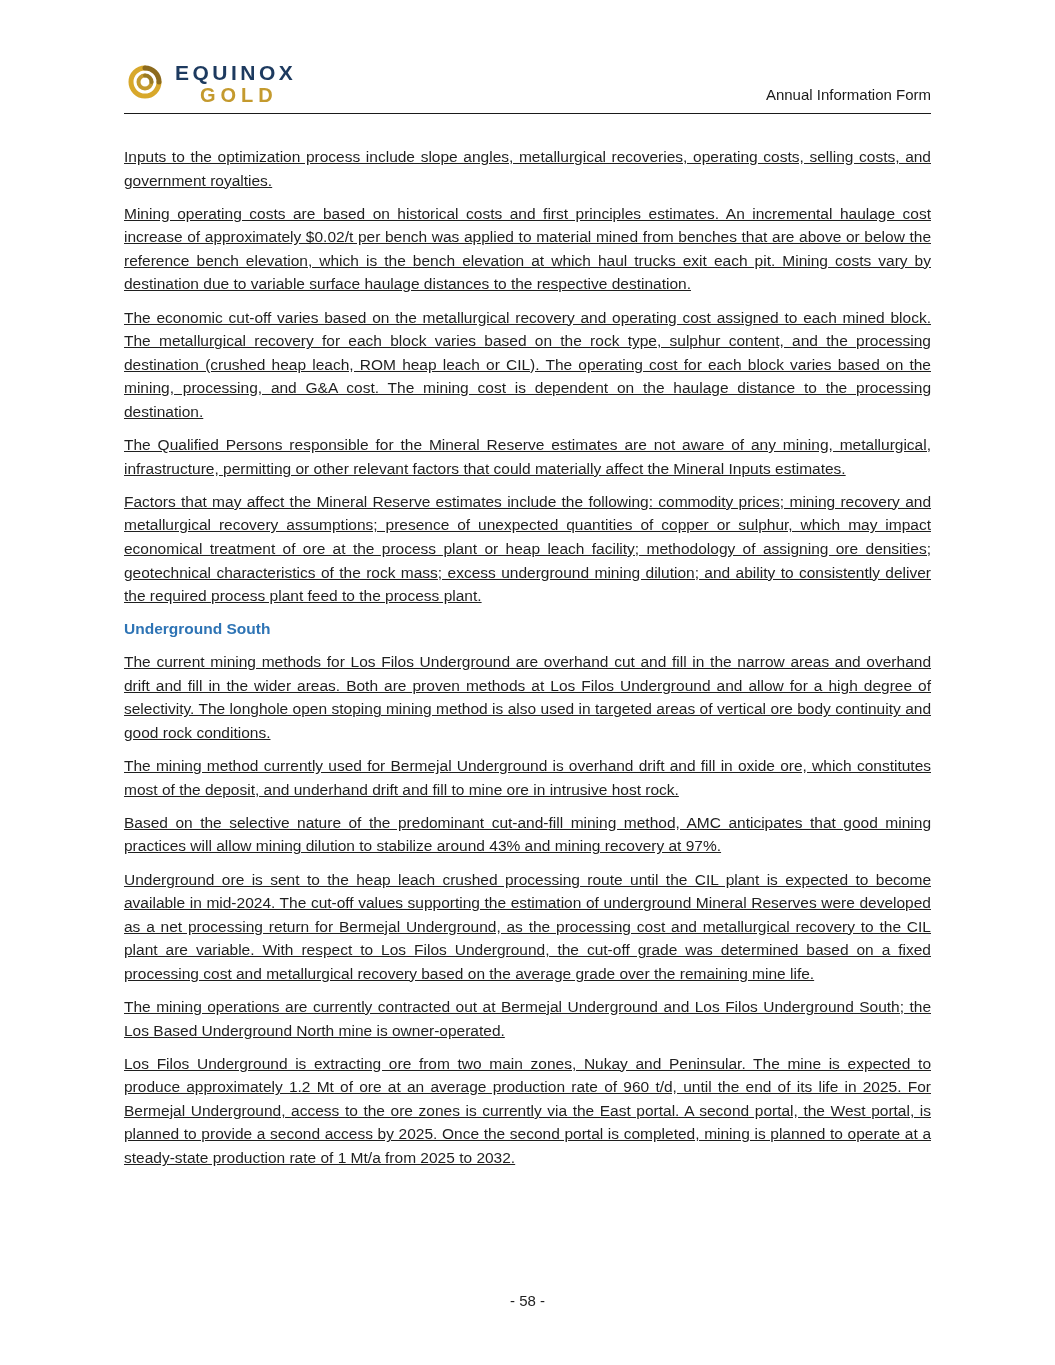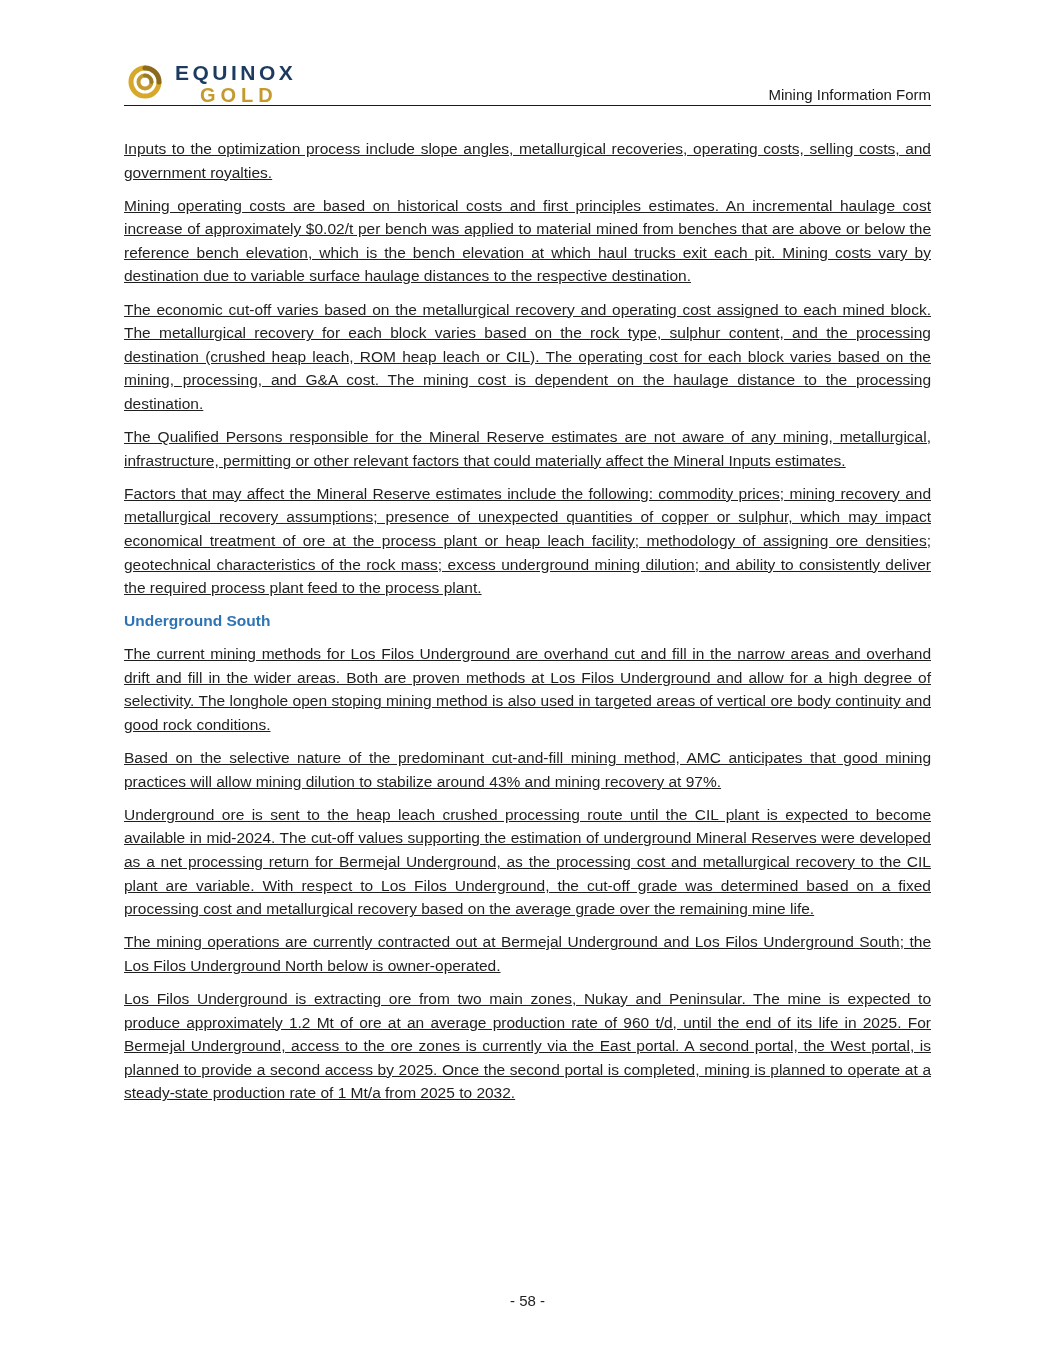--- a/index.html
+++ b/index.html
@@ -15,21 +15,21 @@
     width: 1055px;
     height: 1365px;
     padding: 62px 124px 0 124px;
     background: #ffffff;
   }
   
   .header-row {
     display: flex;
     justify-content: space-between;
     align-items: flex-end;
-    padding-bottom: 0;
+    padding-bottom: 8px;
     border-bottom: 1.5px solid #1a1a1a;
   }
   .logo {
     display: flex;
     align-items: center;
     gap: 9px;
   }
   .logo-text { display: flex; flex-direction: column; line-height: 1; }
   .logo-line1 {
     font-size: 21px;
@@ -94,36 +94,37 @@
             <path d="M21 12.5 a6.5 6.5 0 1 0 6.5 6.5" stroke="#c49a2e" stroke-width="4"></path>
             <path d="M27.5 19 a6.5 6.5 0 0 0 -6.5 -6.5" stroke="#9a7a22" stroke-width="4"></path>
           </g>
         </svg>
       </span>
       <span class="logo-text">
         <span class="logo-line1">EQUINOX</span>
         <span class="logo-line2">GOLD</span>
       </span>
     </div>
-    <div class="doc-title">Mining Information Form</div>
+    <div class="doc-title">Annual Information Form</div>
   </header>
 
   <main>
     <p>Inputs to the optimization process include slope angles, metallurgical recoveries, operating costs, selling costs, and government royalties.</p>
     <p>Mining operating costs are based on historical costs and first principles estimates. An incremental haulage cost increase of approximately $0.02/t per bench was applied to material mined from benches that are above or below the reference bench elevation, which is the bench elevation at which haul trucks exit each pit. Mining costs vary by destination due to variable surface haulage distances to the respective destination.</p>
     <p>The economic cut-off varies based on the metallurgical recovery and operating cost assigned to each mined block. The metallurgical recovery for each block varies based on the rock type, sulphur content, and the processing destination (crushed heap leach, ROM heap leach or CIL). The operating cost for each block varies based on the mining, processing, and G&amp;A cost. The mining cost is dependent on the haulage distance to the processing destination.</p>
     <p>The Qualified Persons responsible for the Mineral Reserve estimates are not aware of any mining, metallurgical, infrastructure, permitting or other relevant factors that could materially affect the Mineral Inputs estimates.</p>
     <p>Factors that may affect the Mineral Reserve estimates include the following: commodity prices; mining recovery and metallurgical recovery assumptions; presence of unexpected quantities of copper or sulphur, which may impact economical treatment of ore at the process plant or heap leach facility; methodology of assigning ore densities; geotechnical characteristics of the rock mass; excess underground mining dilution; and ability to consistently deliver the required process plant feed to the process plant.</p>
 
     <h3>Underground South</h3>
 
     <p>The current mining methods for Los Filos Underground are overhand cut and fill in the narrow areas and overhand drift and fill in the wider areas. Both are proven methods at Los Filos Underground and allow for a high degree of selectivity. The longhole open stoping mining method is also used in targeted areas of vertical ore body continuity and good rock conditions.</p>
+    <p>The mining method currently used for Bermejal Underground is overhand drift and fill in oxide ore, which constitutes most of the deposit, and underhand drift and fill to mine ore in intrusive host rock.</p>
     <p>Based on the selective nature of the predominant cut-and-fill mining method, AMC anticipates that good mining practices will allow mining dilution to stabilize around 43% and mining recovery at 97%.</p>
     <p>Underground ore is sent to the heap leach crushed processing route until the CIL plant is expected to become available in mid-2024. The cut-off values supporting the estimation of underground Mineral Reserves were developed as a net processing return for Bermejal Underground, as the processing cost and metallurgical recovery to the CIL plant are variable. With respect to Los Filos Underground, the cut-off grade was determined based on a fixed processing cost and metallurgical recovery based on the average grade over the remaining mine life.</p>
-    <p>The mining operations are currently contracted out at Bermejal Underground and Los Filos Underground South; the Los Filos Underground North below is owner-operated.</p>
+    <p>The mining operations are currently contracted out at Bermejal Underground and Los Filos Underground South; the Los Based Underground North mine is owner-operated.</p>
     <p>Los Filos Underground is extracting ore from two main zones, Nukay and Peninsular. The mine is expected to produce approximately 1.2 Mt of ore at an average production rate of 960 t/d, until the end of its life in 2025. For Bermejal Underground, access to the ore zones is currently via the East portal. A second portal, the West portal, is planned to provide a second access by 2025. Once the second portal is completed, mining is planned to operate at a steady-state production rate of 1 Mt/a from 2025 to 2032.</p>
   </main>
 
   <footer>
     <span>- 58 -</span>
   </footer>
 
 </div>
 
 </body></html>

